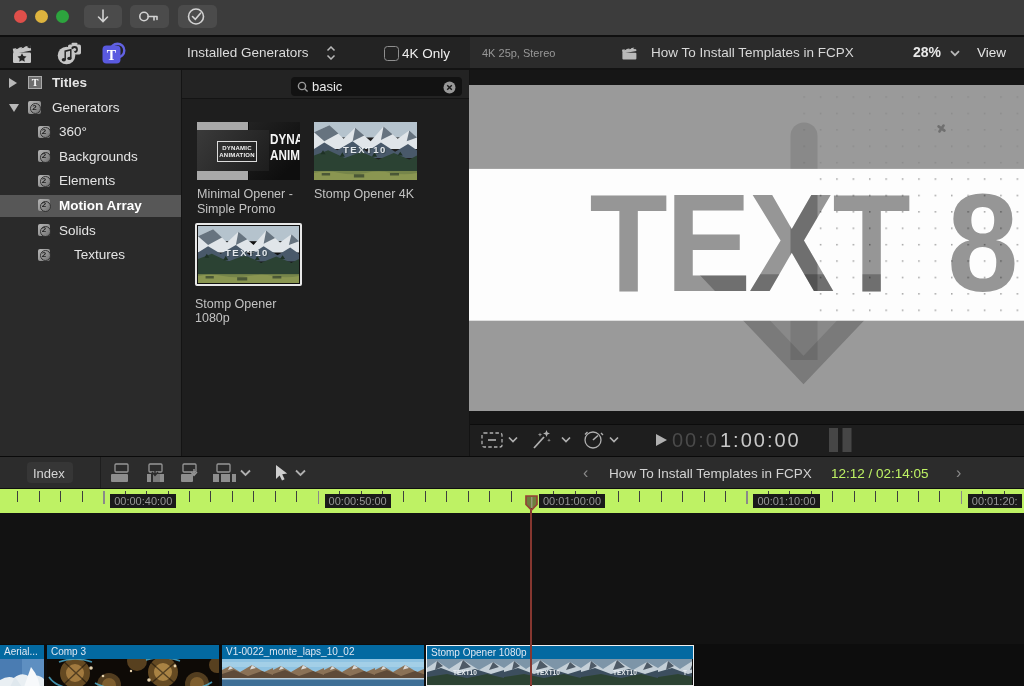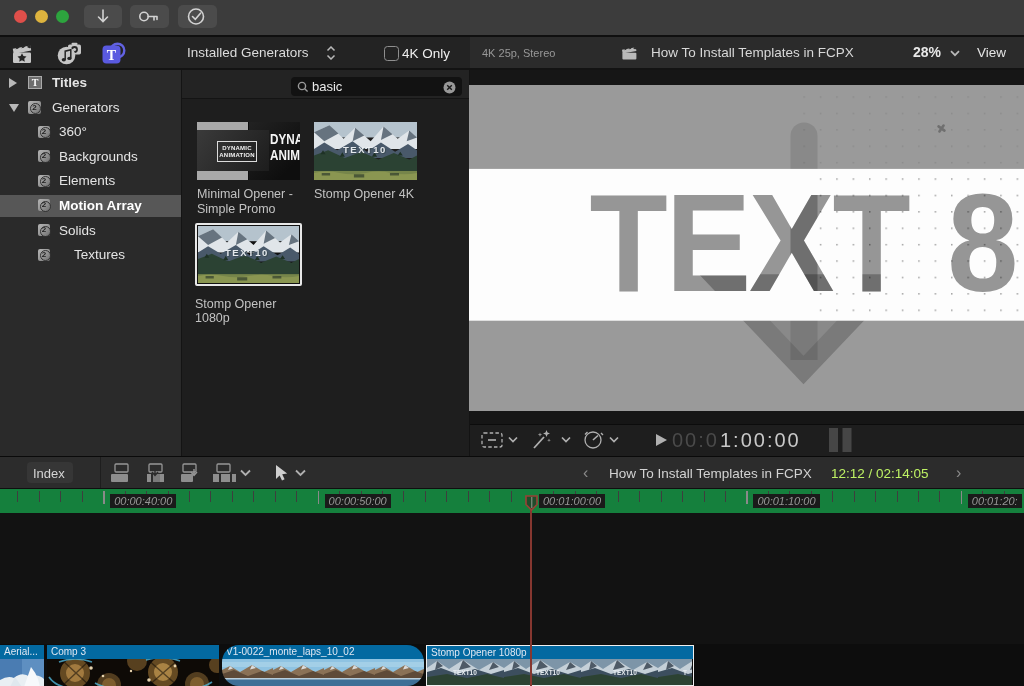--- a/index.html
+++ b/index.html
@@ -46,21 +46,21 @@
 
   
   #ctrlbar { left:470px; top:424px; width:554px; height:32px; background:#1e1e1e;
       border-top:1px solid #0c0c0c; }
 
   
   #tltoolbar { left:0; top:456px; width:1024px; height:33px; background:#2c2c2c;
       border-top:1px solid #0a0a0a; border-bottom:1px solid #0f0f0f; }
 
   
-  #ruler { left:0; top:489px; width:1024px; height:24px; background:#15803d;font-style:italic; }
+  #ruler { left:0; top:489px; width:1024px; height:24px; background:#bef264; }
   .rlabel { position:absolute; top:5px; color:#969696; font-size:11px; background:#1a1a1a;
       padding:0 4px; line-height:14px; }
   .tick { position:absolute; top:2px; width:1px; height:11px; background:#3e3e3e; }
   .tickM { position:absolute; top:2px; width:1.5px; height:13px; background:#8a8a8a; }
 
   
   #tlarea { left:0; top:513px; width:1024px; height:173px; background:#121212; }
   .clip { position:absolute; top:645px; height:41px; overflow:hidden; }
   .cliplabel { position:absolute; left:0; top:0; width:100%; height:13.5px; background:#0369a1;
       color:#dfe7f2; font-size:10px; line-height:13px; padding-left:4px; overflow:hidden;
@@ -411,21 +411,21 @@
       </g>
       <g fill="#f0ddb8" opacity="0.95">
         <circle cx="44" cy="9" r="1.8"></circle>
             <circle cx="56" cy="17" r="1.3"></circle>
             <circle cx="102" cy="21" r="1.8"></circle>
             <circle cx="128" cy="7" r="1.4"></circle>
             <circle cx="84" cy="12" r="1.2"></circle>
       </g>
     </svg></div>
   </div>
-  <div class="clip" style="left:222px; width:202px;border-radius:17px;">
+  <div class="clip" style="left:222px; width:202px;">
     <div class="cliplabel">V1-0022_monte_laps_10_02</div>
     <div class="clipthumb"><svg width="202" height="28" viewBox="0 0 202 28" preserveAspectRatio="none">
       <defs>
             <pattern id="monte" x="0" y="0" width="51" height="28" patternUnits="userSpaceOnUse">
         <rect width="51" height="28" fill="#8fc3e2"></rect>
         <path d="M0,3 h51 v5 h-51 z" fill="#a8d2e8" opacity="0.8"></path>
         <path d="M0,11 L8,7 L18,13 L30,6 L42,13 L51,9 L51,17 L0,17 Z" fill="#8a7156"></path>
         <path d="M8,7 l3,2.5 -5,1.5 z M30,6 l4,3 -6,1.5 z" fill="#e8eef2" opacity="0.85"></path>
         <path d="M0,15 L12,11 L26,17 L40,12 L51,16 L51,21 L0,21 Z" fill="#5e4a38"></path>
         <rect x="0" y="19" width="51" height="9" fill="#3e6f96"></rect>

